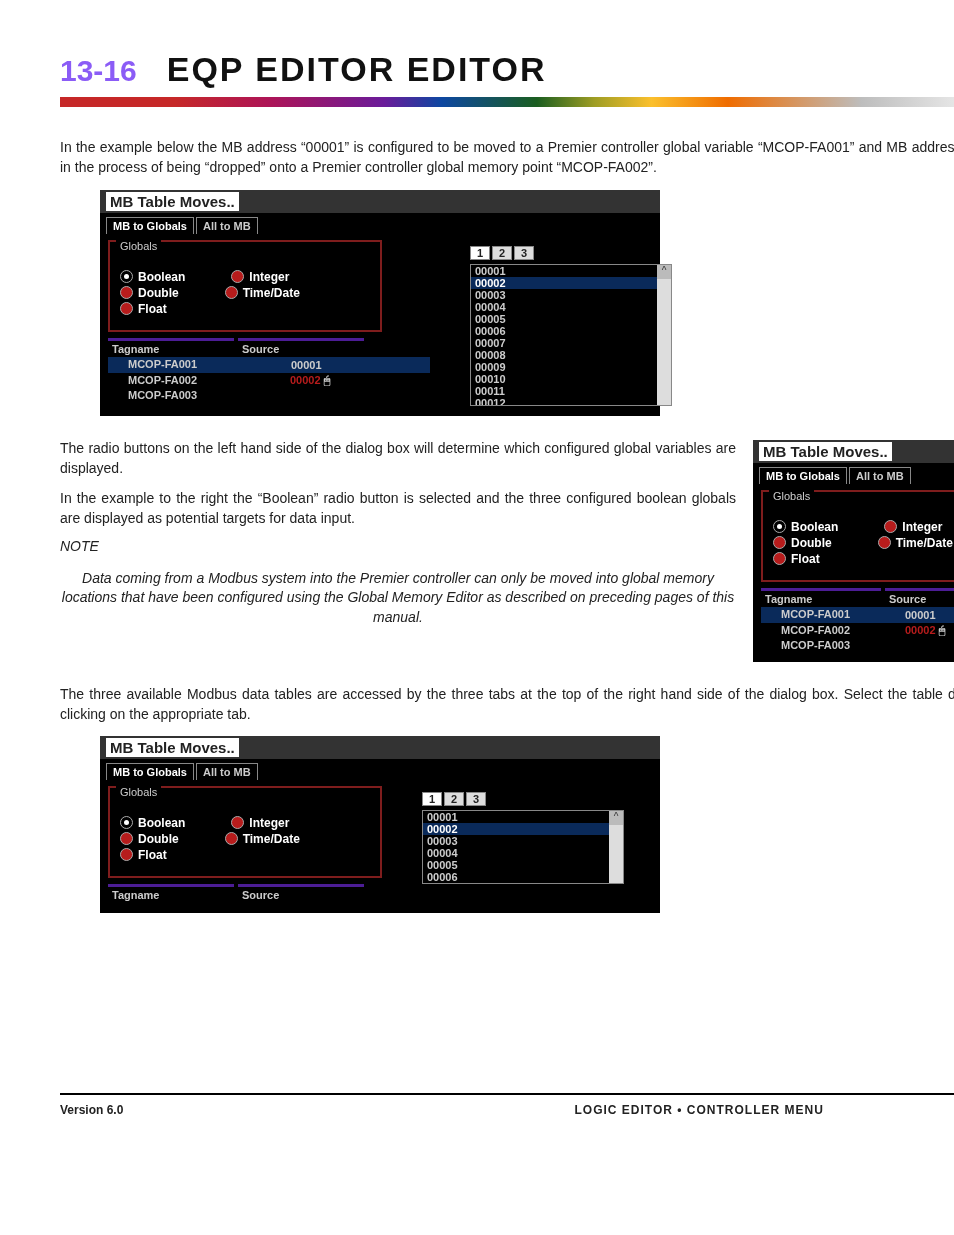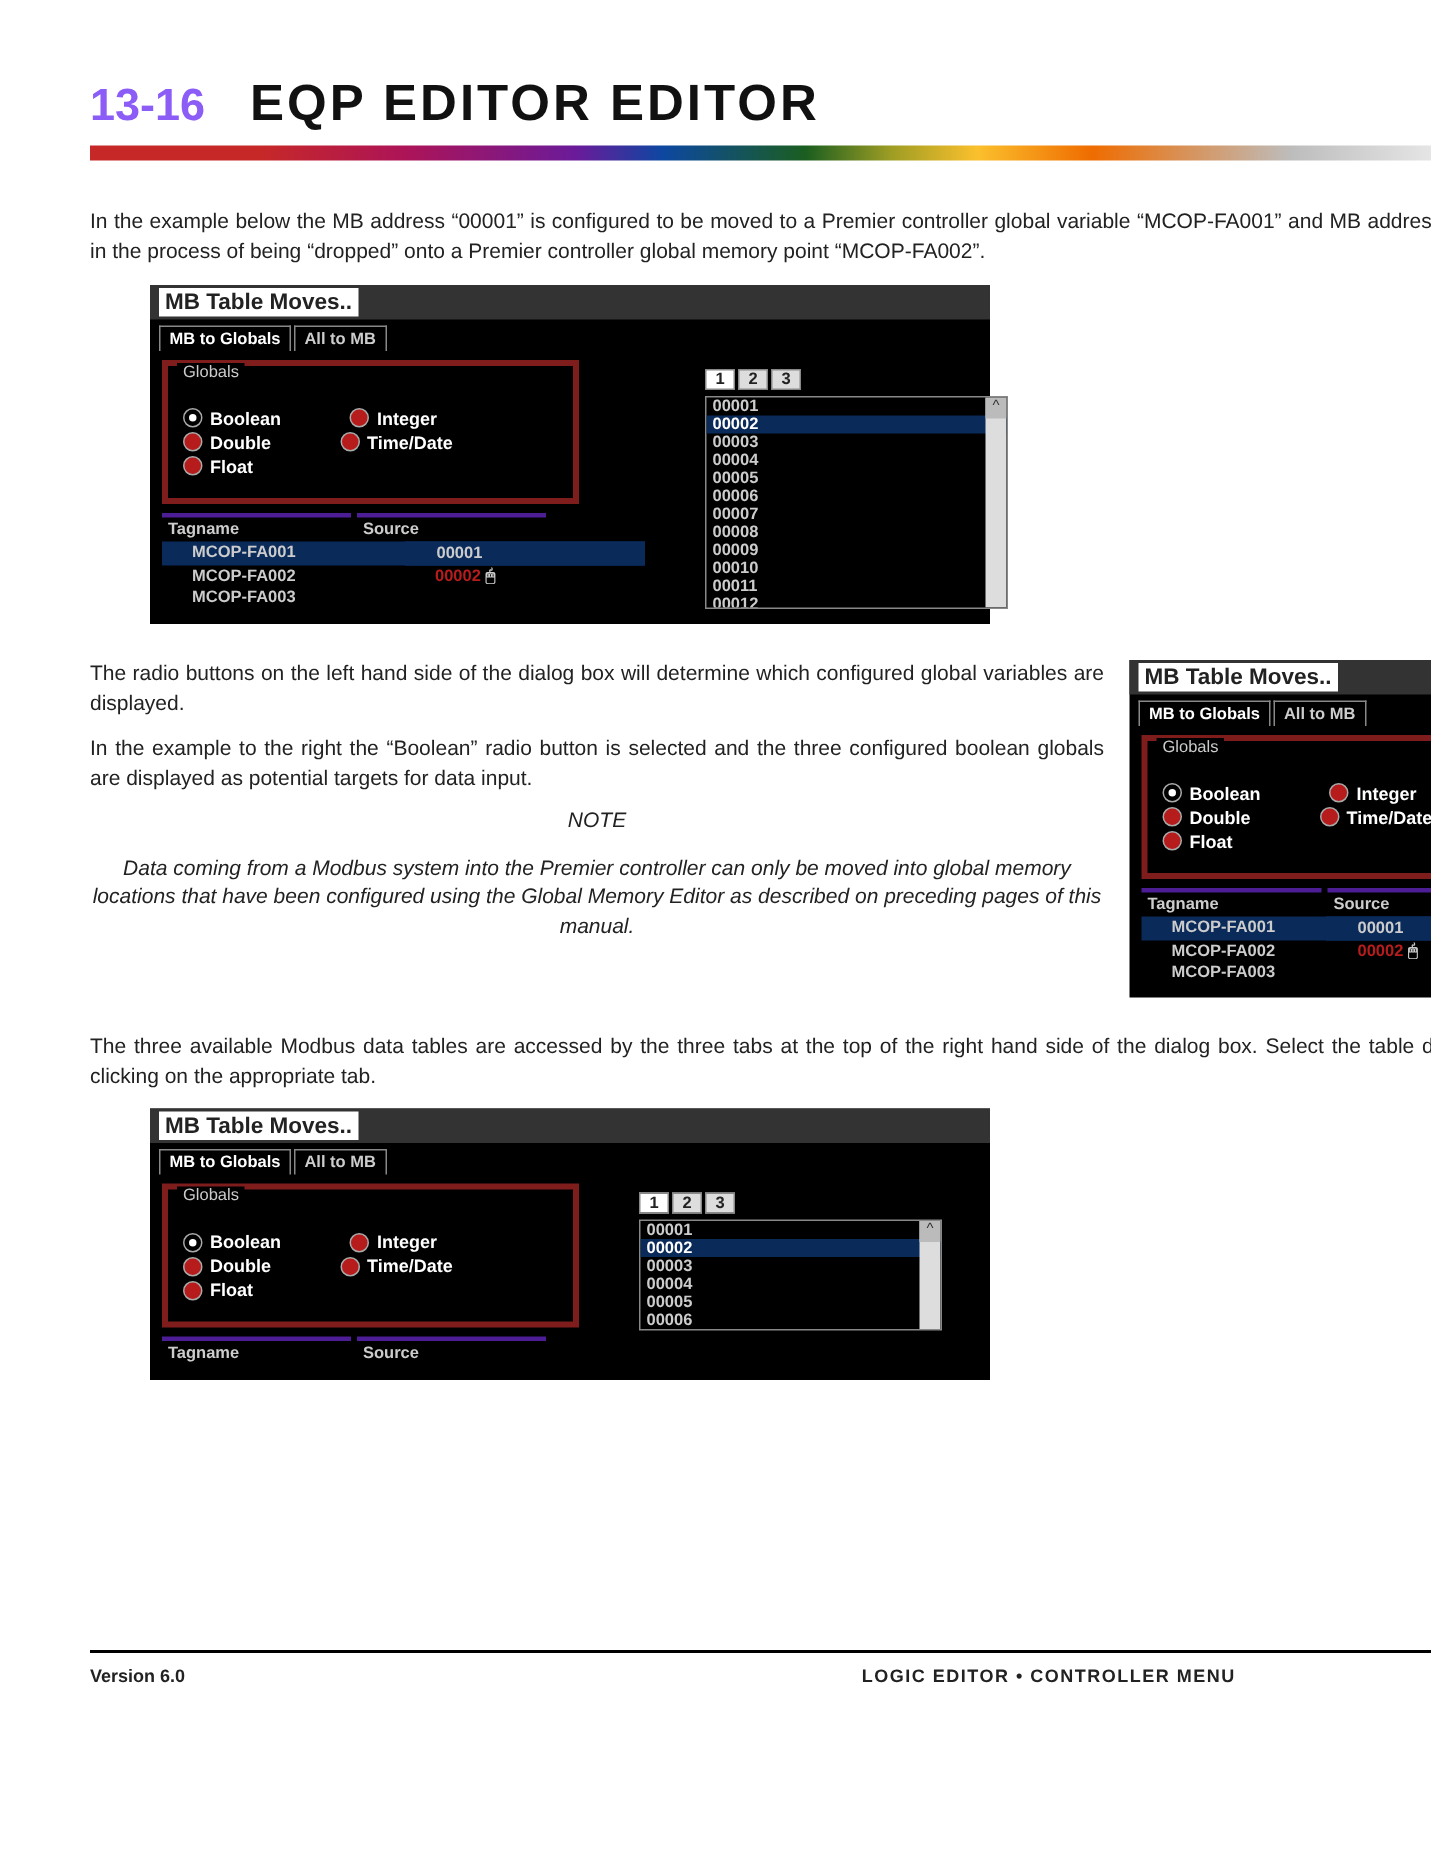--- a/index.html
+++ b/index.html
@@ -3,32 +3,32 @@
 <meta charset="utf-8">
 <style>
 body{margin:0;font-family:Arial,Helvetica,sans-serif;background:#fff;color:#222}
 .page{width:954px;margin:0 auto;padding:50px 60px 40px}
 .hdr{display:flex;align-items:baseline;gap:30px;margin-bottom:8px}
 .pgnum{font:900 30px Arial;color:#8b5cf6}
 .title{font:900 34px Arial;letter-spacing:2px;color:#111}
 .rainbow{height:10px;background:linear-gradient(90deg,#c62828,#c62828 12%,#ad1457 22%,#6a1b9a 34%,#0d47a1 40%,#1b5e20 50%,#9e9d24 56%,#fbc02d 62%,#ef6c00 70%,#bdbdbd 84%,#fff 100%);margin-bottom:30px}
 p.body{font-size:14px;line-height:1.45;margin:10px 0;text-align:justify}
 .note{font:italic 14px/1.4 Arial;text-align:center;margin:16px 0}
-.note-h{font:italic 14px/1 Arial;text-align:center}
+.note-h{font:italic 14px/1 Arial;}
 .fig{background:#000;color:#fff;position:relative;margin:12px 1px}
 .fig .titlebar{background:#333;padding:3px 6px;font:bold 15px Arial}
 .fig .titlebar .t{background:#fff;color:#222;padding:1px 4px}
 .tabs{display:flex;gap:2px;padding:4px 6px 0}
 .tabs .tab{font:bold 11px Arial;color:#ccc;padding:2px 6px;border:1px solid #888;border-bottom:none}
 .tabs .tab.sel{background:#000;color:#fff}
 .cols{display:flex;gap:40px;padding:6px 8px 10px}
-.gl{border:4px solid #7f1d1d;padding:8px 10px 12px;width:250px}
+.gl{border:2px solid #7f1d1d;padding:8px 10px 12px;width:250px}
 .gl .lbl{position:relative;top:-14px;left:-4px;background:#000;padding:0 4px;font:11px Arial;color:#ccc}
 .rrow{display:flex;gap:46px;margin:2px 0}
-.radio{display:flex;align-items:center;gap:5px;font:bold 12px Arial;color:#fff}
+.radio{display:flex;align-items:flex-start;gap:5px;font:bold 12px Arial;color:#fff}
 .rb{width:11px;height:11px;border-radius:50%;border:1px solid #aaa;display:inline-flex;align-items:center;justify-content:center}
 .rb.sel::after{content:"";width:5px;height:5px;border-radius:50%;background:#fff}
 .rb.off{background:#b71c1c}
 .tagtbl{margin-top:6px;font:bold 11px Arial;color:#ccc}
 .tagtbl .hr{display:flex;gap:4px}
 .tagtbl .hr>div{width:118px;padding:2px 4px;border-top:3px solid #4c1d95}
 .tagrow{display:flex;gap:4px}
 .tagrow>div{width:118px;padding:1px 20px}
 .selrow{background:#0a2a5a}
 .srcbox{background:#0a2a5a;border:1px solid #0a2a5a;display:inline-block;padding:0 6px}

